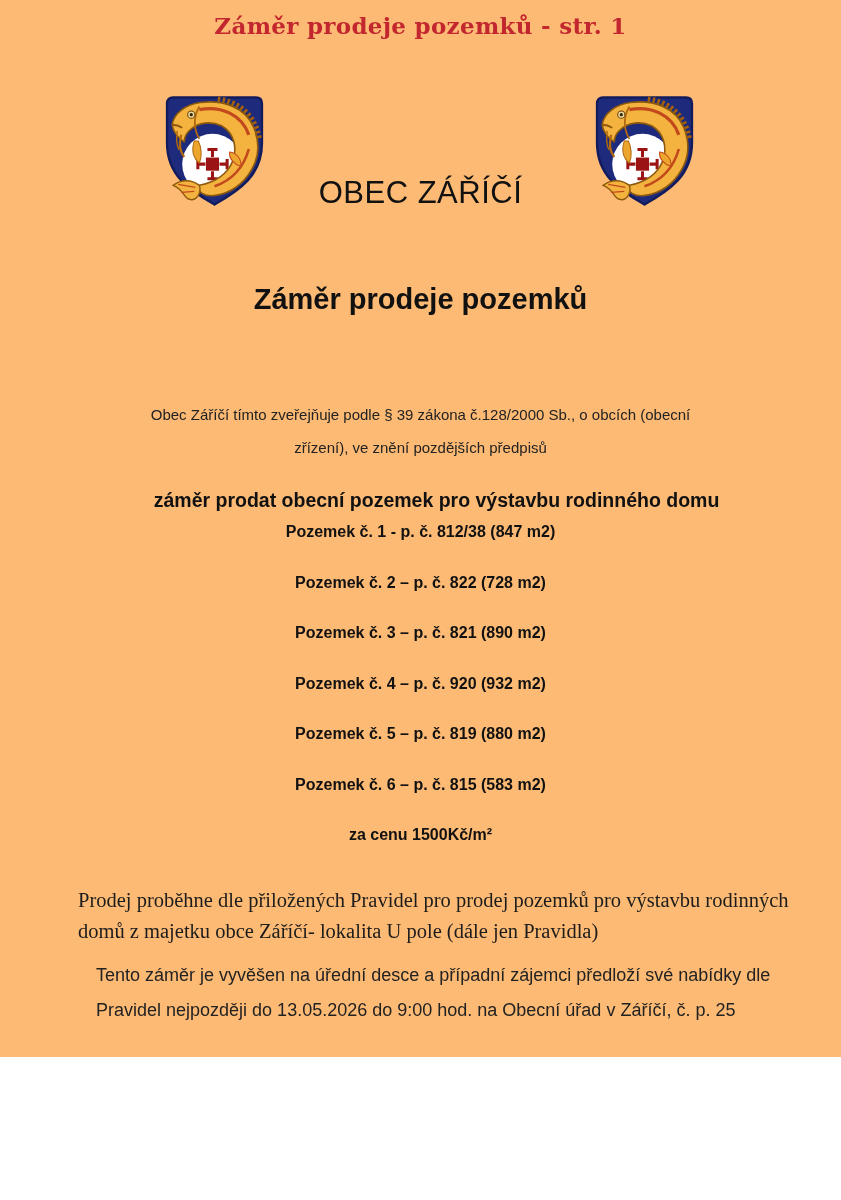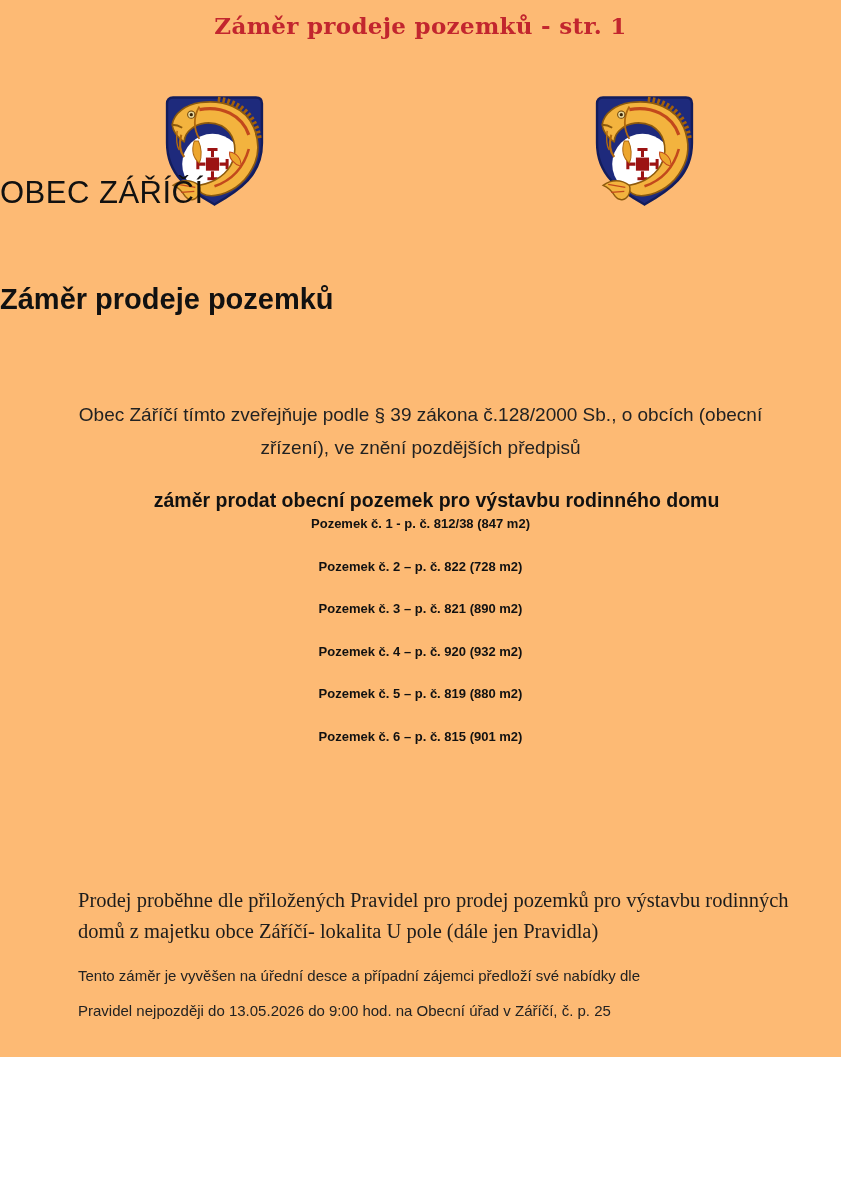--- a/index.html
+++ b/index.html
@@ -10,45 +10,45 @@
   }
   .red-title{
     position:absolute;top:12px;left:0;width:100%;text-align:center;
     font-family:"DejaVu Serif",serif;font-weight:bold;font-size:23px;
     color:#c2262e;letter-spacing:0.3px;
   }
   .crest{position:absolute;top:94px;width:107px;height:114px;}
   .crest.left{left:161px;}
   .crest.right{left:591px;}
   .obec{
-    position:absolute;top:175px;left:0;width:100%;text-align:left;
+    position:absolute;top:175px;left:0;width:100%;text-align:center;
     font-size:31px;letter-spacing:0.5px;color:#111111;
   }
   .doc-title{
-    position:absolute;top:283px;left:0;width:100%;margin:0;
+    position:absolute;top:283px;left:0;width:100%;margin:0;text-align:center;
     font-weight:bold;font-size:29px;color:#111111;
   }
   .intro{
     position:absolute;top:398px;left:0;width:100%;text-align:center;
-    font-size:19px;line-height:33px;color:#222222;
+    font-size:15px;line-height:33px;color:#222222;
   }
   .subject{
     position:absolute;top:473px;left:0;width:100%;margin:16px;text-align:center;
     font-weight:bold;font-size:19.5px;color:#111111;
   }
   .plots{position:absolute;top:503px;left:0;width:100%;text-align:center;}
-  .plots p{margin:0;line-height:42.5px;font-weight:bold;font-size:13px;color:#111111;}
+  .plots p{margin:8px;line-height:42.5px;font-weight:bold;font-size:16px;color:#111111;}
   .fp1{
     position:absolute;top:885px;left:78px;
     font-family:"Liberation Serif",serif;font-size:20.5px;line-height:31px;
     white-space:nowrap;color:#1c1c1c;
   }
   .fp2{
-    position:absolute;top:958px;left:78px;
-    font-size:15px;line-height:35px;white-space:nowrap;color:#222222;
+    position:absolute;top:958px;left:96px;
+    font-size:18px;line-height:35px;white-space:nowrap;color:#222222;
   }
   svg{display:block;}
 </style>
 </head>
 <body>
 
 <svg width="0" height="0" style="position:absolute">
   <defs>
     <symbol id="zarici-crest" viewBox="0 0 106 112">
 
@@ -116,21 +116,22 @@
   </div>
 
   <p class="subject">záměr prodat obecní pozemek pro výstavbu rodinného domu</p>
 
   <div class="plots">
     <p>Pozemek č. 1 - p. č. 812/38  (847 m2)</p>
     <p>Pozemek č. 2 – p. č. 822 (728 m2)</p>
     <p>Pozemek č. 3 – p. č. 821 (890 m2)</p>
     <p>Pozemek č. 4 – p. č. 920 (932 m2)</p>
     <p>Pozemek č. 5 – p. č. 819 (880 m2)</p>
-    <p>Pozemek č. 6 – p. č. 815 (901 m2)</p>
+    <p>Pozemek č. 6 – p. č. 815 (583 m2)</p>
+    <p>za cenu 1500Kč/m²</p>
   </div>
 
   <div class="fp1">
     <div>Prodej proběhne dle přiložených Pravidel pro prodej pozemků pro výstavbu rodinných</div>
     <div>domů z majetku obce Záříčí- lokalita U pole (dále jen Pravidla)</div>
   </div>
 
   <div class="fp2">
     <div>Tento záměr je vyvěšen na úřední desce a případní zájemci předloží své nabídky dle</div>
     <div>Pravidel nejpozději do 13.05.2026 do 9:00 hod. na Obecní úřad v Záříčí, č. p. 25</div>

